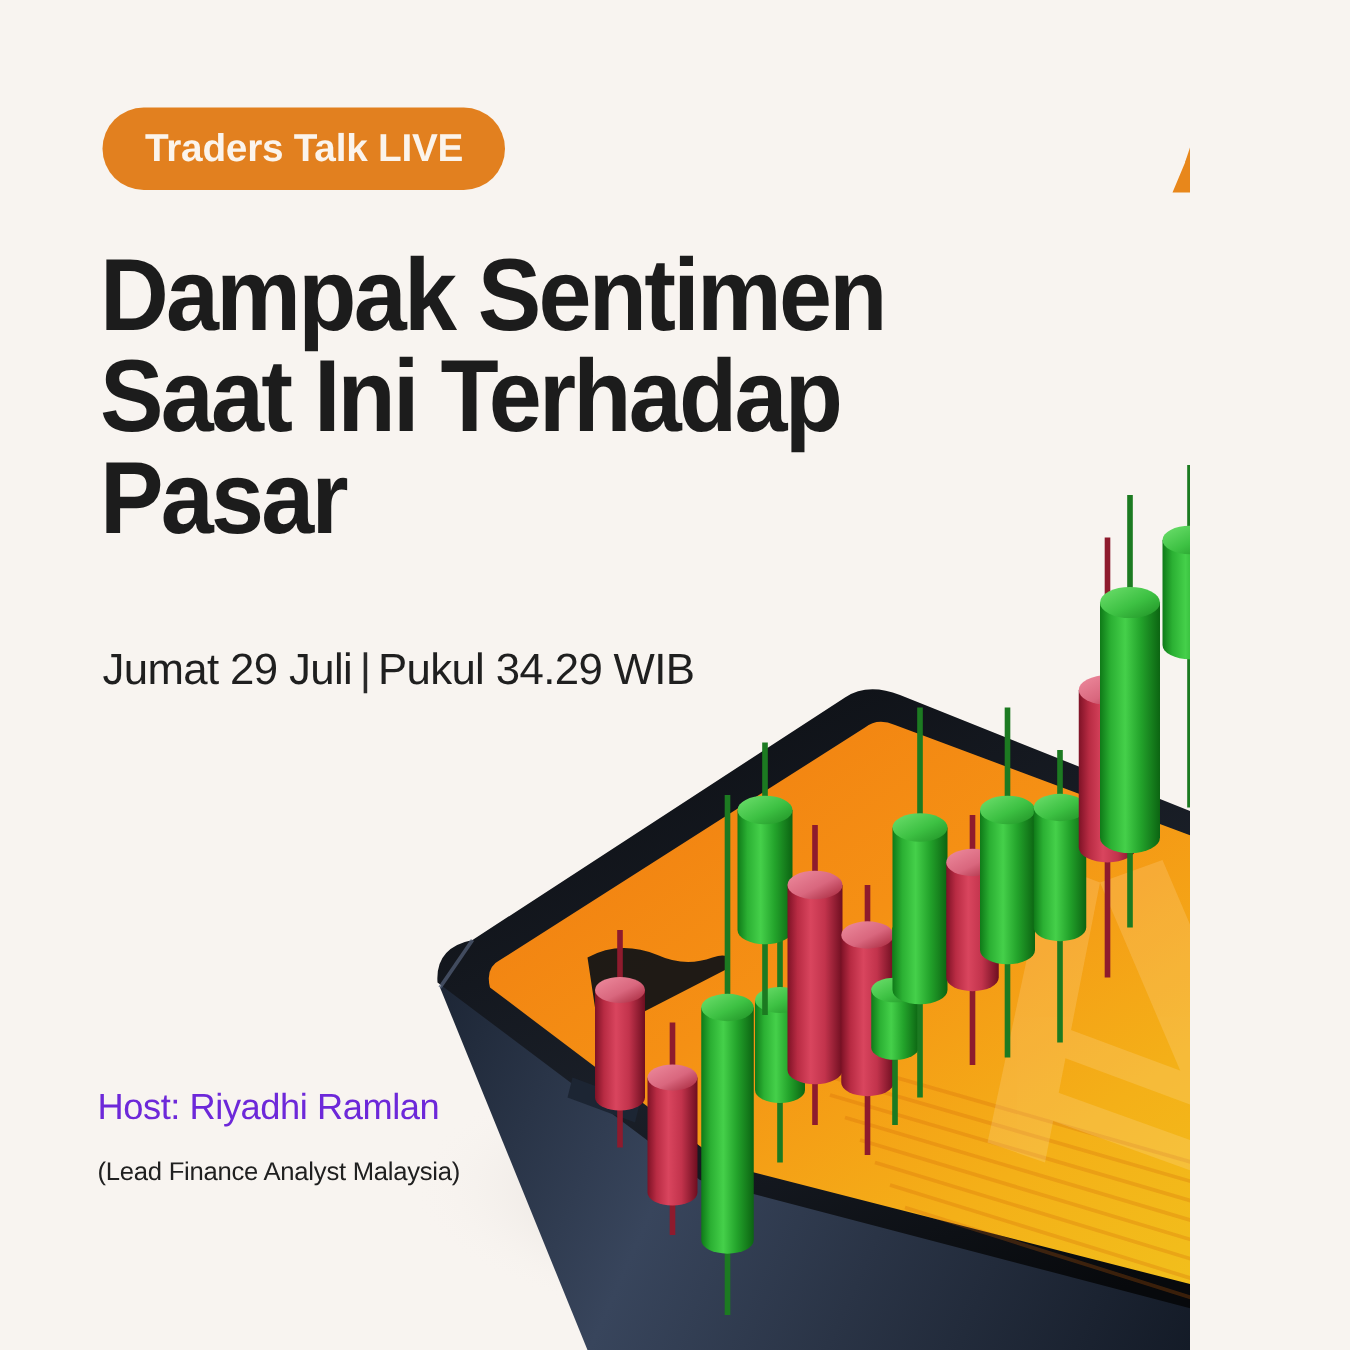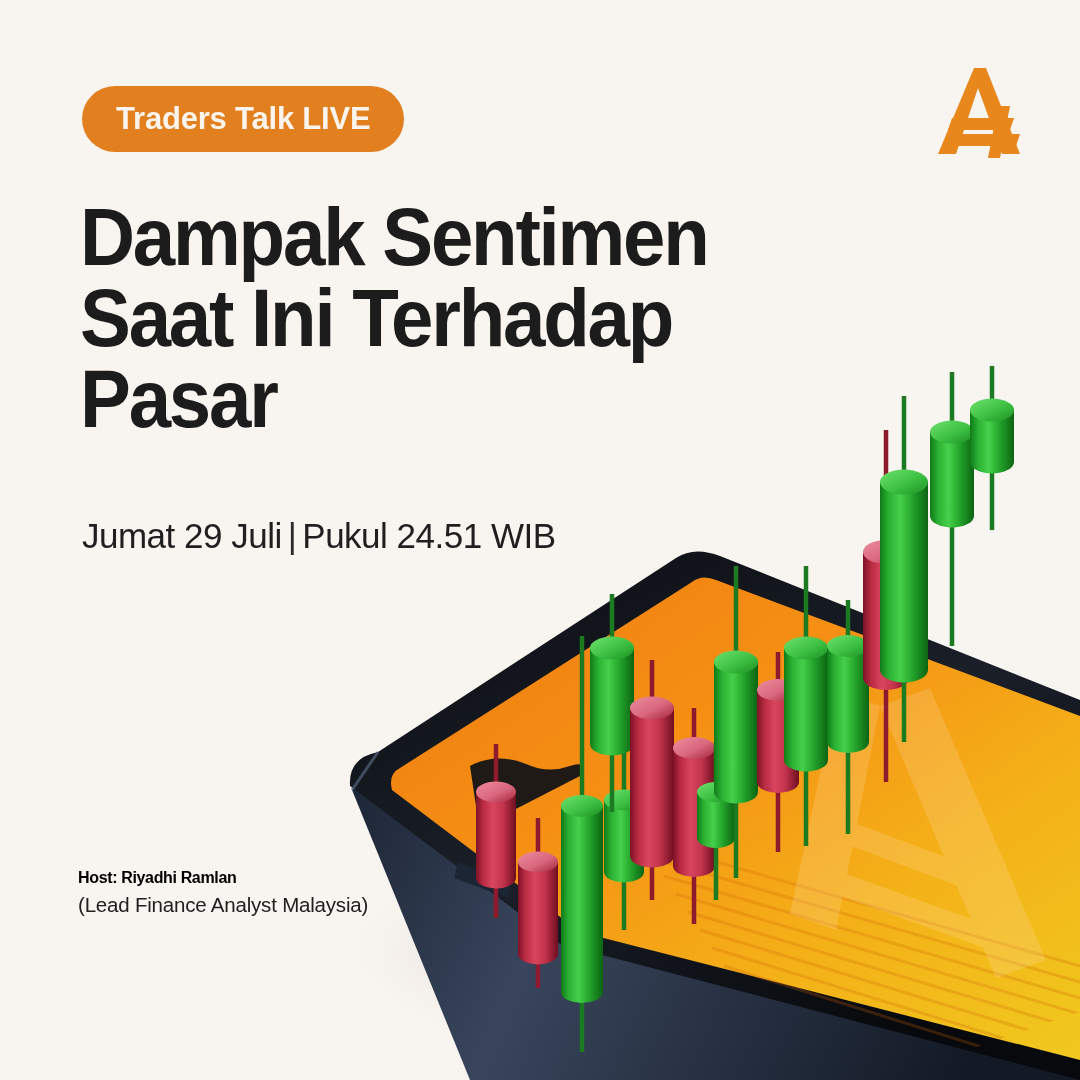--- a/index.html
+++ b/index.html
@@ -5,21 +5,21 @@
   * { margin:0; padding:0; box-sizing:border-box; }
   html,body { width:1080px; height:1080px; }
   body {
     background:#F8F4F0;
     font-family:"Liberation Sans", sans-serif;
     overflow:hidden;
     position:relative;
   }
   #poster {
     position:absolute; inset:0;
-    width:1080px; height:1080px;
+    width:952px; height:1080px;
     background:#F8F4F0;
     overflow:hidden;
   }
 
   
   #art { position:absolute; inset:0; z-index:1; }
 
   
   #content { position:absolute; inset:0; z-index:5; pointer-events:none; }
   #content > * { pointer-events:auto; }
@@ -55,33 +55,33 @@
     font-size:35px;
     font-weight:normal;
     letter-spacing:-0.5px;
     white-space:nowrap;
   }
   .subline .sep { color:#2A2A2A; padding:0 6px; font-weight:300; }
 
   .credits { position:absolute; left:78px; top:868px; }
   .credit-block { margin-bottom:26px; }
   .credit-name {
-    color:#000000;
-    font-size:16px; font-weight:bold;
+    color:#6d28d9;
+    font-size:29px; font-weight:normal;
     letter-spacing:-0.35px;
     white-space:nowrap;
     line-height:1.3;
   }
   .credit-role {
     color:#202020;
     font-size:20.5px; font-weight:normal;
     letter-spacing:-0.2px;
     white-space:nowrap;
     line-height:1.35;
-    margin-top:2px;
+    margin-top:18px;
     text-align:right;
   }
 
   .logo { position:absolute; left:928px; top:62px; width:100px; height:96px; }
 </style>
 </head>
 <body>
 
 <div id="poster">
 
@@ -301,21 +301,21 @@
       <span>Traders Talk LIVE</span>
     </div>
 
     <div class="headline">
       <div>Dampak Sentimen</div>
       <div>Saat Ini Terhadap</div>
       <div>Pasar</div>
     </div>
 
     <div class="subline">
-      <span>Jumat 29 Juli</span><span class="sep">|</span><span>Pukul 24.51 WIB</span>
+      <span>Jumat 29 Juli</span><span class="sep">|</span><span>Pukul 34.29 WIB</span>
     </div>
 
     <div class="credits">
       <div class="credit-block">
         <div class="credit-name">Host: Riyadhi Ramlan</div>
         <div class="credit-role">(Lead Finance Analyst Malaysia)</div>
       </div>
     </div>
 
     <svg class="logo" viewBox="0 0 100 96">

